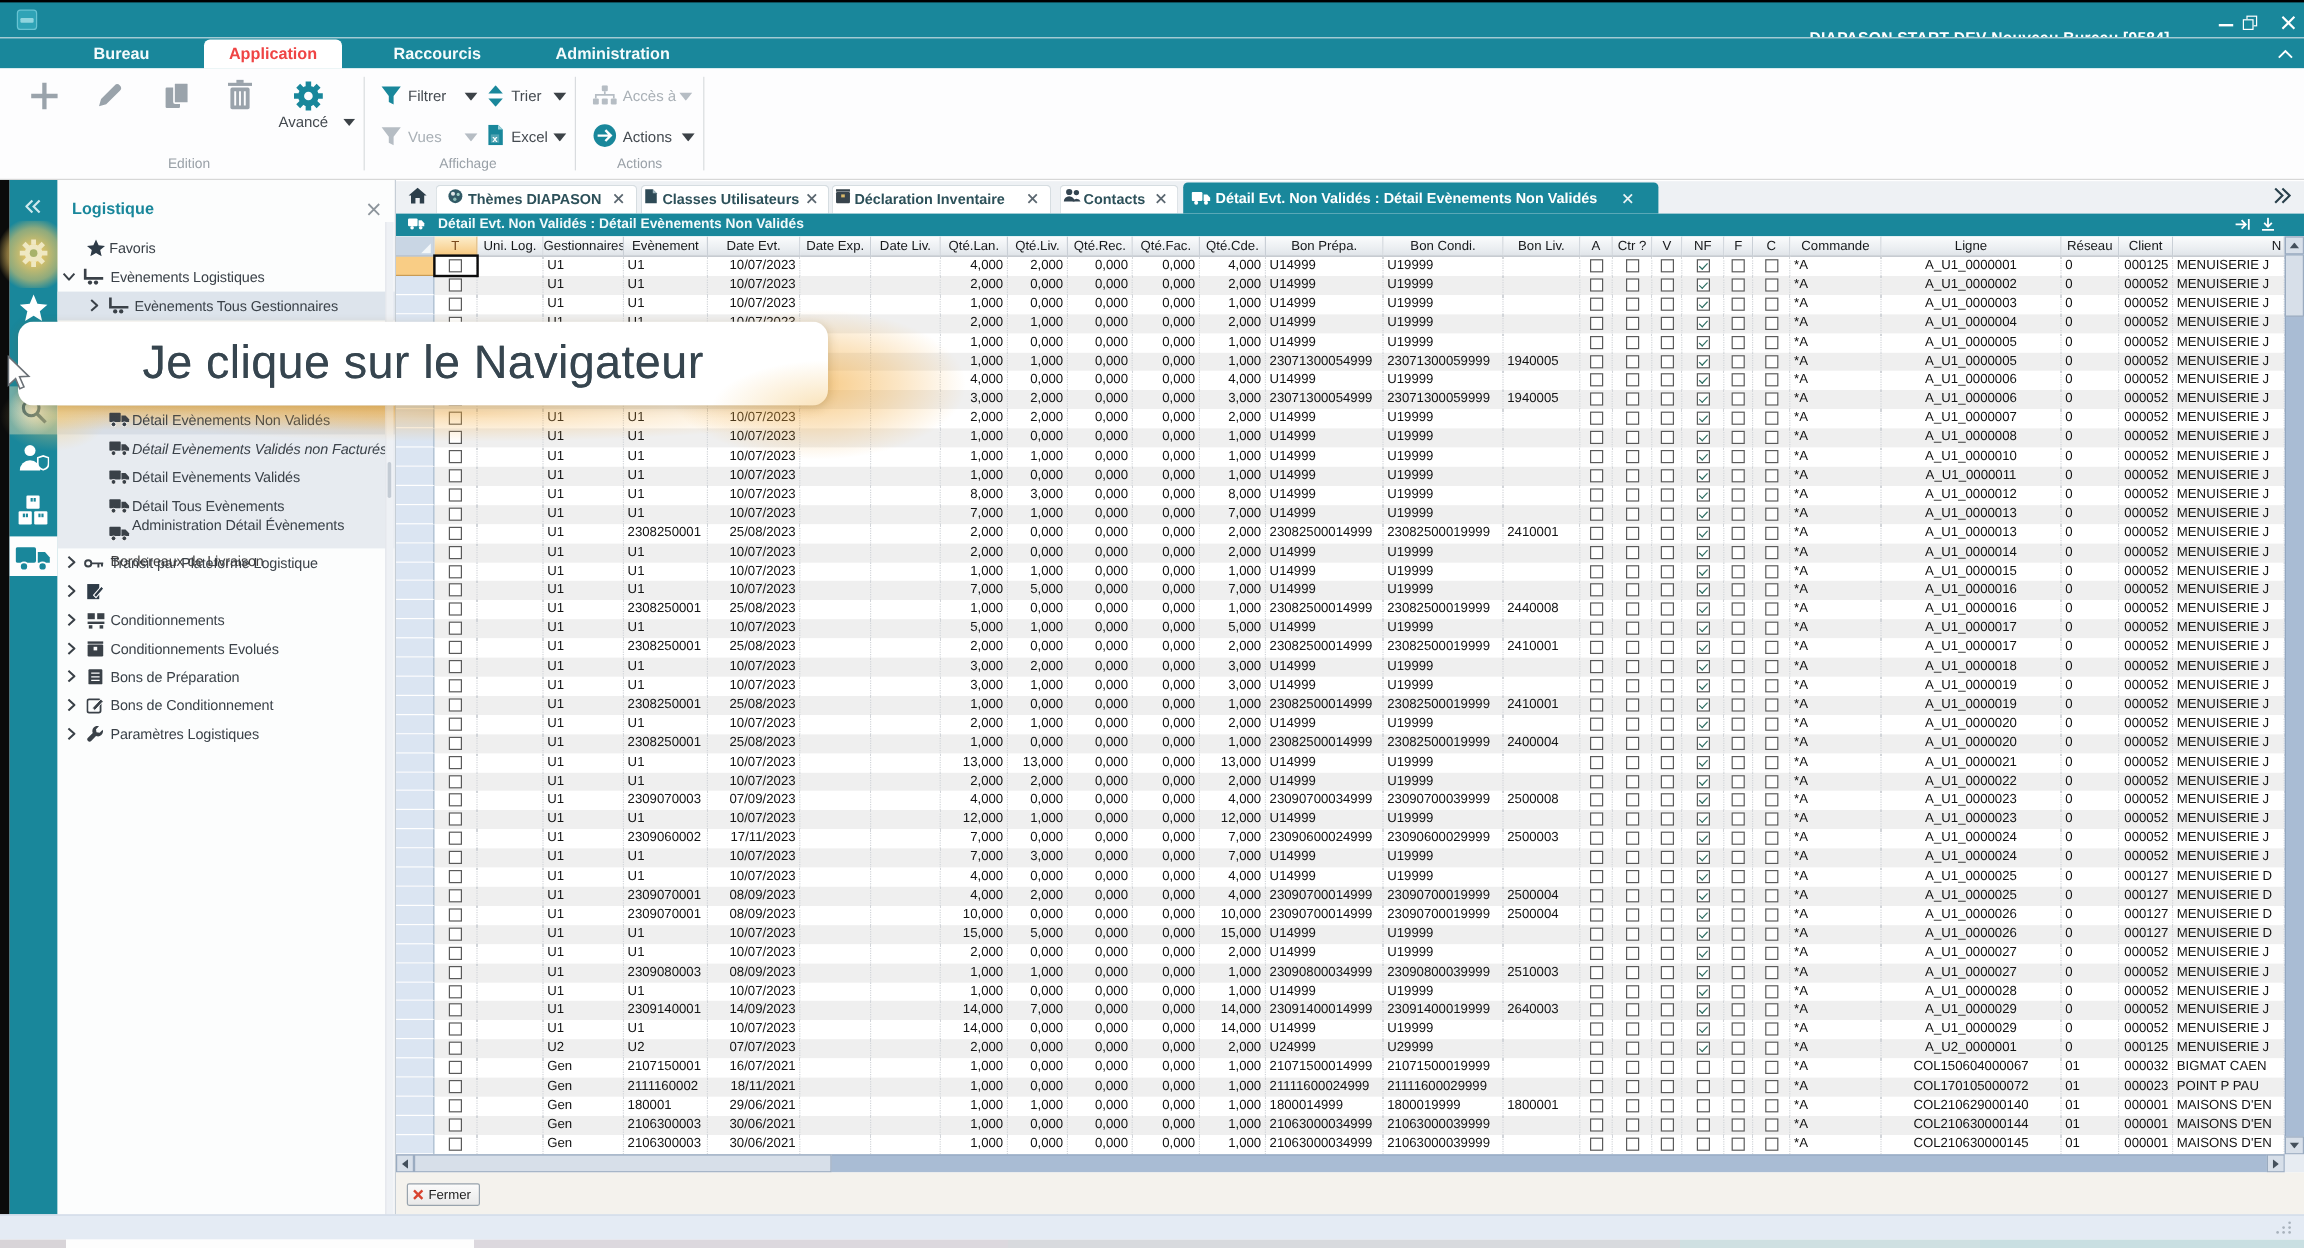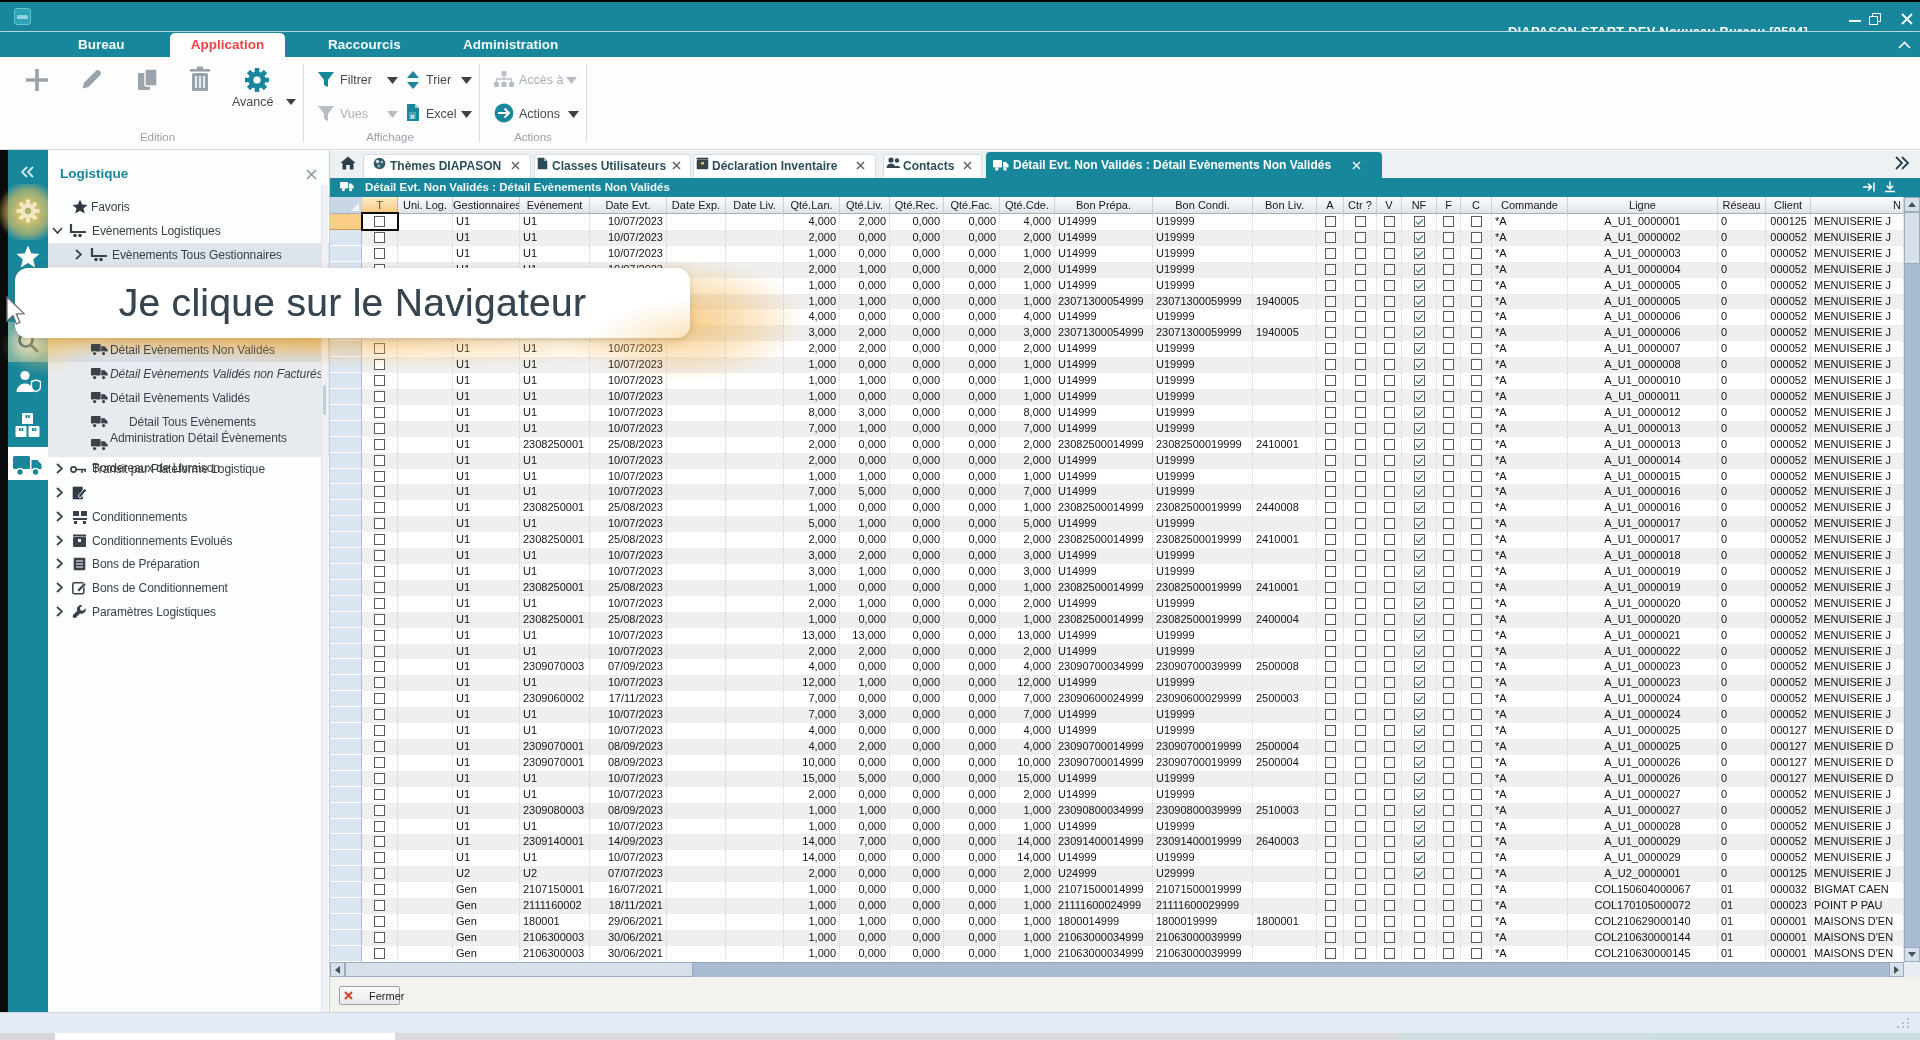--- a/index.html
+++ b/index.html
@@ -42,21 +42,21 @@
 .w6{width:59px}.w7{width:58px}.w8{width:56px}.w9{width:50px}.w10{width:54px}.w11{width:56px}
 .w12{width:55px}.w13{width:98px}.w14{width:100px}.w15{width:64px}.w16{width:27px}.w17{width:33px}
 .w18{width:25px}.w19{width:35px}.w20{width:24px}.w21{width:31px}.w22{width:76px}.w23{width:150px}
 .w24{width:48px}.w25{width:45px}.w26{width:93px}
 
 #vsb{left:1904px;top:197px;width:16px;height:765px;background:#a9bcd4;border-left:1px solid #93a7c0;}
 #hsb{left:330px;top:962px;width:1574px;height:15px;background:#a9bcd4;border-top:1px solid #93a7c0;}
 .sbtn{position:absolute;background:#d7dfe9;border:1px solid #9aabc0;}
 #bottombar{left:330px;top:977px;width:1590px;height:35px;background:#f4f2ed;}
 #fermer{left:339px;top:986px;width:61px;height:19px;background:linear-gradient(#fbfbfb,#e9e9e9);border:1px solid #98a3ad;border-radius:2px;}
-#fermer span{position:absolute;left:17px;top:3px;font-size:11px;color:#1d1d1d;margin-left:12px;}
+#fermer span{position:absolute;left:17px;top:3px;font-size:11px;color:#1d1d1d;}
 
 #taskbar{left:0;top:1012px;width:1920px;height:21px;background:#e4ebf4;border-top:1px solid #cdd8e4;}
 #bstrip{left:0;top:1033px;width:1920px;height:7px;background:linear-gradient(90deg,#d8d4d8 0 55px,#fdfdfd 55px 395px,#dcd8de 395px 840px,#d8dade 840px 1400px,#cfe0e2 1400px 1650px,#c9dfe2 1650px 1920px);}
 
 .glow{pointer-events:none;}
 #bubble{left:15px;top:268px;width:675px;height:70px;background:radial-gradient(130px 55px at 100% 105%,rgba(244,196,110,.5),rgba(255,255,255,0) 75%),#fff;border-radius:13px;
  box-shadow:0 2px 8px rgba(120,90,30,.25);}
 #bubble span{display:block;text-align:center;font-size:39px;line-height:69px;color:#36454f;letter-spacing:.3px;text-shadow:0 0 .5px rgba(54,69,79,.75);}
 </style></head><body>
 <div class="abs" id="titlebar"></div>
@@ -272,21 +272,21 @@
     <circle cx="3.6" cy="10.6" r="2" fill="#3a4148" stroke="#fff" stroke-width="0.7"></circle>
     <circle cx="12.6" cy="10.6" r="2" fill="#3a4148" stroke="#fff" stroke-width="0.7"></circle>
   </svg>
 <div class="abs" style="left:110px;top:391px;font-size:12px;letter-spacing:-0.1px;color:#3a4148;">Détail Evènements Validés</div>
 <svg class="abs" style="left:91px;top:415px;" width="17" height="13" viewBox="0 0 17 13">
     <rect x="0" y="1" width="9.6" height="7.6" rx="0.8" fill="#3a4148"></rect>
     <path d="M10.2,3.2 h3.4 l3,3.2 v2.2 h-6.4 Z" fill="#3a4148"></path>
     <circle cx="3.6" cy="10.6" r="2" fill="#3a4148" stroke="#fff" stroke-width="0.7"></circle>
     <circle cx="12.6" cy="10.6" r="2" fill="#3a4148" stroke="#fff" stroke-width="0.7"></circle>
   </svg>
-<div class="abs" style="left:110px;top:415px;font-size:12px;letter-spacing:-0.1px;color:#3a4148;margin-left:19px;">Détail Tous Evènements</div>
+<div class="abs" style="left:110px;top:415px;font-size:12px;letter-spacing:-0.1px;color:#3a4148;">Détail Tous Evènements</div>
 <svg class="abs" style="left:91px;top:438px;" width="17" height="13" viewBox="0 0 17 13">
     <rect x="0" y="1" width="9.6" height="7.6" rx="0.8" fill="#3a4148"></rect>
     <path d="M10.2,3.2 h3.4 l3,3.2 v2.2 h-6.4 Z" fill="#3a4148"></path>
     <circle cx="3.6" cy="10.6" r="2" fill="#3a4148" stroke="#fff" stroke-width="0.7"></circle>
     <circle cx="12.6" cy="10.6" r="2" fill="#3a4148" stroke="#fff" stroke-width="0.7"></circle>
   </svg>
 <div class="abs" style="left:110px;top:431px;font-size:12px;letter-spacing:-0.1px;color:#3a4148;">Administration Détail Évènements</div>
 <svg class="abs" style="left:56px;top:463px;" width="7" height="11" viewBox="0 0 7 11">
     <path d="M1,1 L6,5.5 L1,10" stroke="#3a4148" stroke-width="1.7" fill="none"></path>
   </svg>

